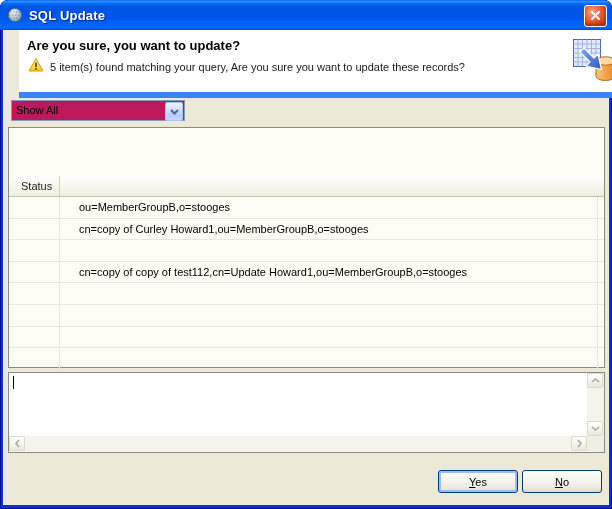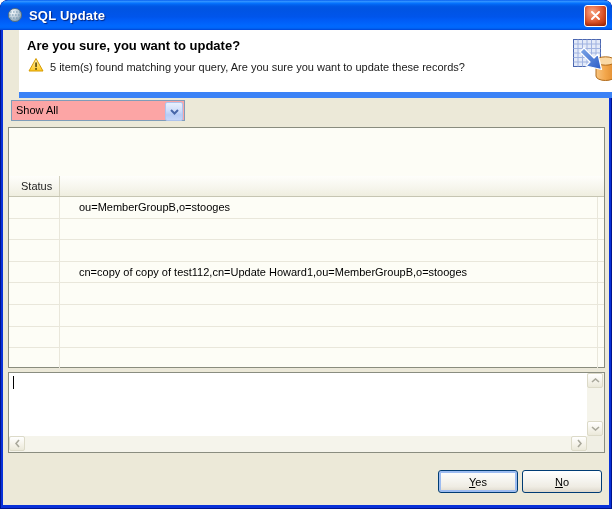--- a/index.html
+++ b/index.html
@@ -36,21 +36,21 @@
   }
   
   .headerband{position:absolute;left:0;top:0;width:606px;height:62px;
     background:#FFFFFF;border-bottom:6px solid #3b82f6;margin-left:16px;}
   .heading{position:absolute;left:8px;top:8px;font-size:13px;font-weight:bold;color:#000;}
   .warn-icon{position:absolute;left:9px;top:27px;width:16px;height:16px;}
   .warn-msg{position:absolute;left:31px;top:31px;font-size:11px;color:#1A1A1A;white-space:nowrap;}
   .headerart{position:absolute;right:6px;top:7px;width:48px;height:48px;}
   
   .combo{position:absolute;left:8px;top:70px;width:172px;height:19px;
-    border:1px solid #7F9DB9;background:#fca5a5;cursor:default;}
+    border:1px solid #7F9DB9;background:#be185d;cursor:default;}
   .combo-text{position:absolute;left:4px;top:3px;font-size:11px;color:#000;}
   .combo-arrow{position:absolute;right:1px;top:1px;width:16px;height:17px;
     background:linear-gradient(180deg,#E8F0FD 0%,#CFDDFA 45%,#B6CBF5 70%,#C6D6F8 100%);
     border:1px solid #AEC4EE;border-radius:2px;
     display:flex;align-items:center;justify-content:center;}
   
   .table{position:absolute;left:5px;top:97px;width:595px;height:239px;
     border:1px solid #898C7E;background:#FDFDF6;}
   .thead{height:20px;display:flex;
     background:linear-gradient(180deg,#FEFEFB 0%,#F6F5EC 60%,#EFEEDF 100%);
@@ -179,20 +179,21 @@
       </div>
       <div class="tbody">
         <div class="vline v1"></div>
         <div class="vline v2"></div>
         <div class="trow r0">
           <div class="cell-status"></div>
           <div class="cell-dn">ou=MemberGroupB,o=stooges</div>
         </div>
         <div class="trow r1">
           <div class="cell-status"></div>
+          <div class="cell-dn">cn=copy of Curley Howard1,ou=MemberGroupB,o=stooges</div>
         </div>
         <div class="trow r2">
           <div class="cell-status"></div>
         </div>
         <div class="trow r3">
           <div class="cell-status"></div>
           <div class="cell-dn">cn=copy of copy of test112,cn=Update Howard1,ou=MemberGroupB,o=stooges</div>
         </div>
         <div class="trow r4">
           <div class="cell-status"></div>

